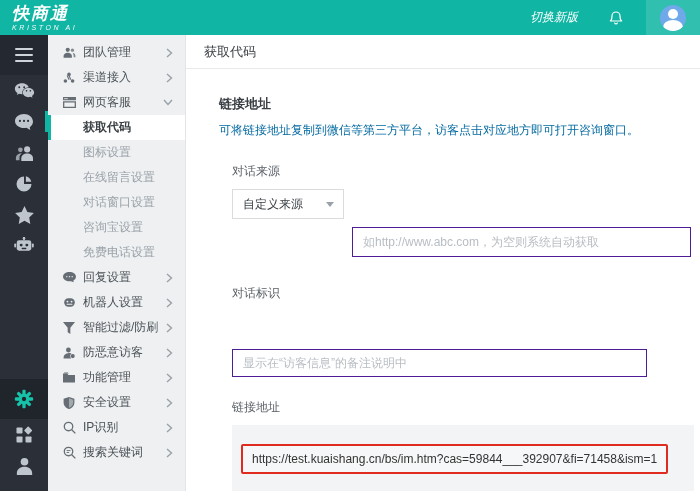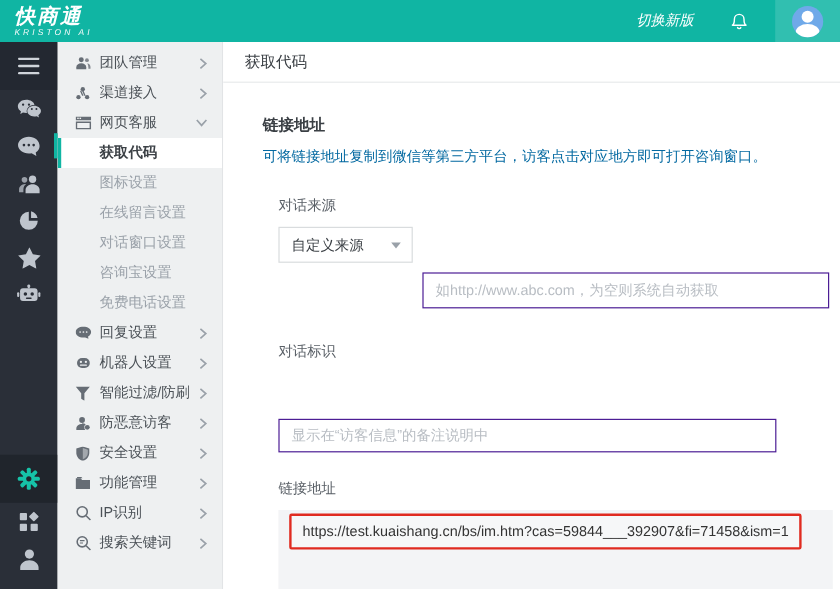--- a/index.html
+++ b/index.html
@@ -57,21 +57,21 @@
   .row-source{display:flex;width:459px;}
   .select{width:112px;height:30px;border:1px solid #d9dcde;background:#fff;display:flex;align-items:center;padding:0 9px 0 10px;font-size:12px;color:#3a3f44;margin-right:8px;cursor:pointer;}
   .caret{margin-left:auto;width:0;height:0;border-left:4px solid transparent;border-right:4px solid transparent;border-top:5px solid #9aa1a9;}
   .tinput{flex:1;height:30px;border:1px solid #4c1d95;font-size:12px;padding:0 10px;color:#333;outline:none;background:#fff;margin-top:38px;}
   .tinput::placeholder{color:#b8bdc3;}
   .tinput.full{width:415px;flex:none;height:28px;}
   .label-row{display:flex;align-items:center;width:459px;margin-top:22px;}
   .cb-wrap{margin-left:auto;display:flex;align-items:center;font-size:12px;color:#3a3f44;cursor:pointer;}
   .checkbox{width:13px;height:13px;border:1px solid #d3d6d9;background:#fff;margin-right:8px;}
   .url-panel{width:462px;height:66px;background:#f3f4f6;margin-top:9px;}
-  .url-annotation{margin-left:9px;width:fit-content;max-width:444px;height:30px;border:2px solid var(--red);border-radius:2px;display:flex;align-items:center;position:relative;top:3px;background:#f6f7f8;}
+  .url-annotation{margin-left:9px;width:fit-content;max-width:444px;height:30px;border:2px solid var(--red);border-radius:2px;display:flex;align-items:center;position:relative;top:19px;background:#f6f7f8;}
   .url-text{font-size:12px;color:#333;padding:0 9px;white-space:nowrap;}
   .actions{margin-top:15px;display:flex;gap:16px;font-size:16px;color:var(--blue);text-align:right;}
   .actions span{cursor:pointer;}
   .qr-group{margin-top:20px;}
   .qr-label{font-size:12px;color:#595f66;}
   svg{display:block;}
 </style>
 </head>
 <body>
 
@@ -332,41 +332,41 @@
         <span>防恶意访客</span>
         <span class="chev">
             <svg width="7" height="10" viewBox="0 0 7 10" fill="none" stroke="currentColor" stroke-width="1.4">
               <path d="M1 1l4.5 4L1 9"></path>
             </svg>
           </span>
       </div>
 
       <div class="menu-item">
         <span class="mi-icon">
+            <svg width="12" height="11" viewBox="0 0 20 17" fill="currentColor">
+              <path d="M0 2h7l2 2.5h11V17H0z"></path>
+              <path d="M2 0h6l1.5 1.8H2z"></path>
+            </svg>
+          </span>
+        <span>功能管理</span>
+        <span class="chev">
+            <svg width="7" height="10" viewBox="0 0 7 10" fill="none" stroke="currentColor" stroke-width="1.4">
+              <path d="M1 1l4.5 4L1 9"></path>
+            </svg>
+          </span>
+      </div>
+
+      <div class="menu-item">
+        <span class="mi-icon">
             <svg width="12" height="12" viewBox="0 0 18 20" fill="currentColor">
               <path d="M9 0l9 3v6c0 5-3.8 9.5-9 11-5.2-1.5-9-6-9-11V3z"></path>
               <path d="M9 2.2v15.6c4-1.4 7-5 7-8.8V4.5z" fill="#eef0f1" opacity=".45"></path>
             </svg>
           </span>
         <span>安全设置</span>
-        <span class="chev">
-            <svg width="7" height="10" viewBox="0 0 7 10" fill="none" stroke="currentColor" stroke-width="1.4">
-              <path d="M1 1l4.5 4L1 9"></path>
-            </svg>
-          </span>
-      </div>
-
-      <div class="menu-item">
-        <span class="mi-icon">
-            <svg width="12" height="11" viewBox="0 0 20 17" fill="currentColor">
-              <path d="M0 2h7l2 2.5h11V17H0z"></path>
-              <path d="M2 0h6l1.5 1.8H2z"></path>
-            </svg>
-          </span>
-        <span>功能管理</span>
         <span class="chev">
             <svg width="7" height="10" viewBox="0 0 7 10" fill="none" stroke="currentColor" stroke-width="1.4">
               <path d="M1 1l4.5 4L1 9"></path>
             </svg>
           </span>
       </div>
 
       <div class="menu-item">
         <span class="mi-icon">
             <svg width="13" height="13" viewBox="0 0 20 20" fill="none" stroke="currentColor" stroke-width="2">

